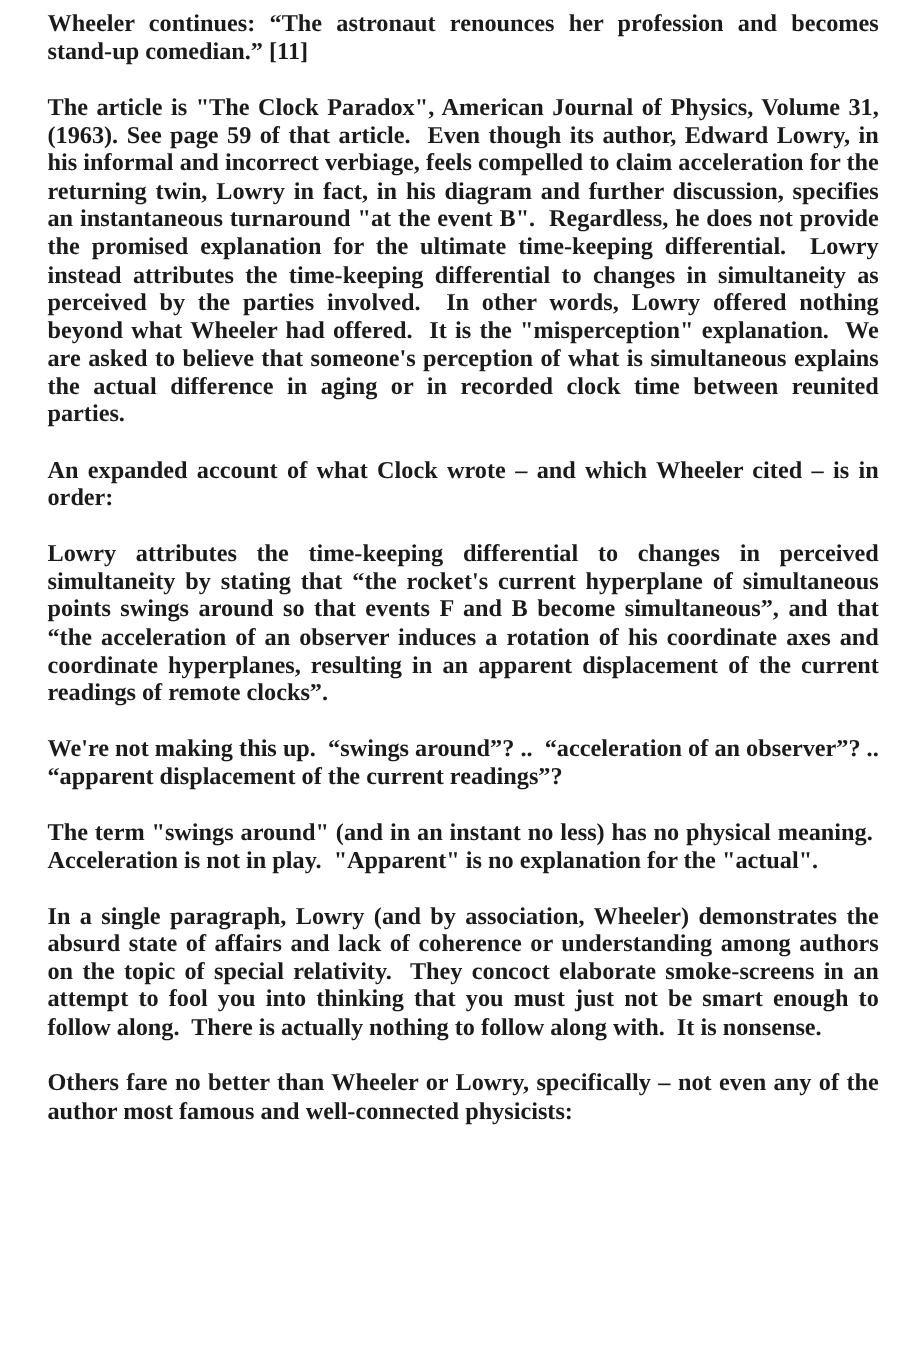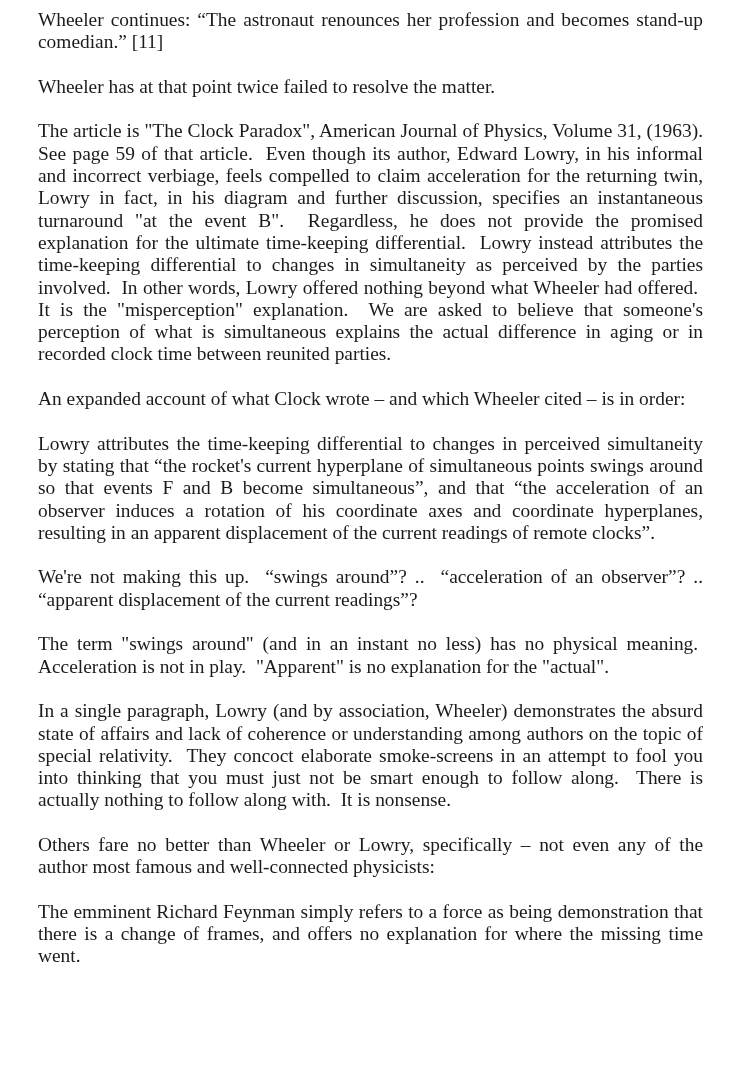--- a/index.html
+++ b/index.html
@@ -11,33 +11,32 @@
     width: 734px;
     height: 1081px;
     box-sizing: border-box;
     background: #ffffff;
     padding: 9px 31px 0 38px;
     font-family: "Liberation Serif", "DejaVu Serif", serif;
     font-size: 19.4px;
     line-height: 22.3px;
     color: #1b1b1b;
     overflow: hidden;
+    font-weight: bold;
   }
   .page p {
     margin: 0 0 22.3px 0;
     text-align: justify;
   }
 </style>
 </head>
 <body>
 
 <div class="page">
   <p>Wheeler continues: “The astronaut renounces her profession and becomes stand-up comedian.” [11]</p>
-  <p>Wheeler has at that point twice failed to resolve the matter.</p>
   <p>The article is "The Clock Paradox", American Journal of Physics, Volume 31, (1963). See page 59 of that article.&nbsp; Even though its author, Edward Lowry, in his informal and incorrect verbiage, feels compelled to claim acceleration for the returning twin, Lowry in fact, in his diagram and further discussion, specifies an instantaneous turnaround "at the event B".&nbsp; Regardless, he does not provide the promised explanation for the ultimate time-keeping differential.&nbsp; Lowry instead attributes the time-keeping differential to changes in simultaneity as perceived by the parties involved.&nbsp; In other words, Lowry offered nothing beyond what Wheeler had offered.&nbsp; It is the "misperception" explanation.&nbsp; We are asked to believe that someone's perception of what is simultaneous explains the actual difference in aging or in recorded clock time between reunited parties.</p>
   <p>An expanded account of what Clock wrote – and which Wheeler cited – is in order:</p>
   <p>Lowry attributes the time-keeping differential to changes in perceived simultaneity by stating that “the rocket's current hyperplane of simultaneous points swings around so that events F and B become simultaneous”, and that “the acceleration of an observer induces a rotation of his coordinate axes and coordinate hyperplanes, resulting in an apparent displacement of the current readings of remote clocks”.</p>
   <p>We're not making this up.&nbsp; “swings around”? ..&nbsp; “acceleration of an observer”? .. “apparent displacement of the current readings”?</p>
   <p>The term "swings around" (and in an instant no less) has no physical meaning.&nbsp; Acceleration is not in play.&nbsp; "Apparent" is no explanation for the "actual".</p>
   <p>In a single paragraph, Lowry (and by association, Wheeler) demonstrates the absurd state of affairs and lack of coherence or understanding among authors on the topic of special relativity.&nbsp; They concoct elaborate smoke-screens in an attempt to fool you into thinking that you must just not be smart enough to follow along.&nbsp; There is actually nothing to follow along with.&nbsp; It is nonsense.</p>
   <p>Others fare no better than Wheeler or Lowry, specifically – not even any of the author most famous and well-connected physicists:</p>
-  <p>The emminent Richard Feynman simply refers to a force as being demonstration that there is a change of frames, and offers no explanation for where the missing time went.</p>
 </div>
 
 </body></html>

